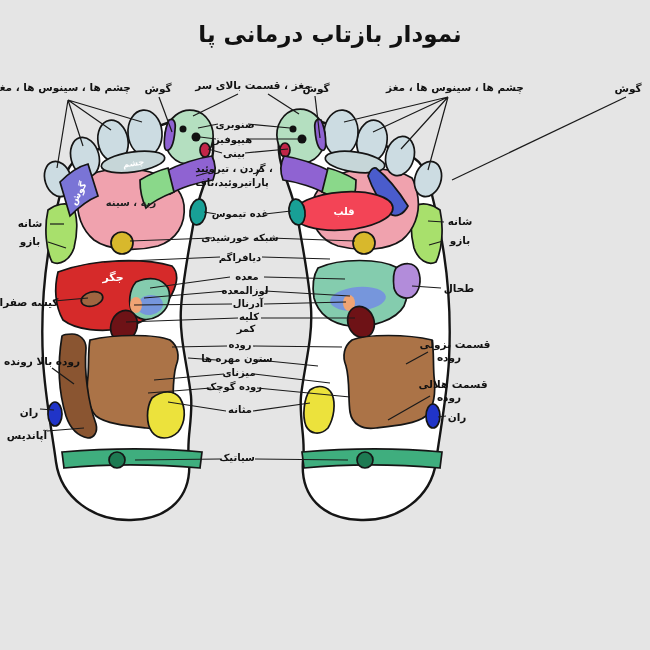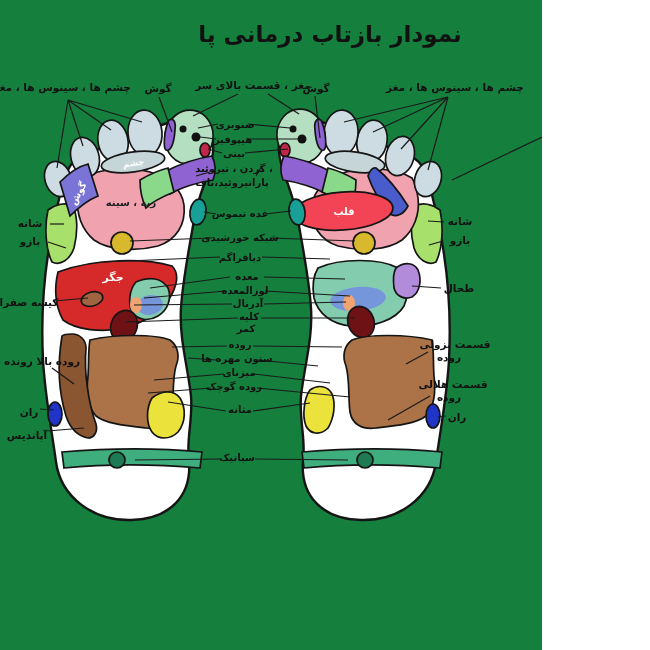--- a/index.html
+++ b/index.html
@@ -1,16 +1,16 @@
 <!DOCTYPE html>
 <html lang="fa"><head>
 <meta charset="utf-8">
 <style>
   html,body{margin:0;padding:0;background:#ffffff;}
-  .stage{width:542px;height:650px;background:#15803d;position:relative;overflow:hidden;text-align:center;}
+  .stage{width:650px;height:650px;background:#e5e5e5;position:relative;overflow:hidden;text-align:center;}
   svg text{
     font-family:"DejaVu Sans","Liberation Sans",sans-serif;
     font-weight:bold;
     fill:#111;
   }
   .ttl{font-size:23px;}
   .lbl{font-size:10.5px;}
   .lbls{font-size:10px;}
   .inl{font-size:10px;fill:#ffffff;}
   .inld{font-size:10px;fill:#222;}

